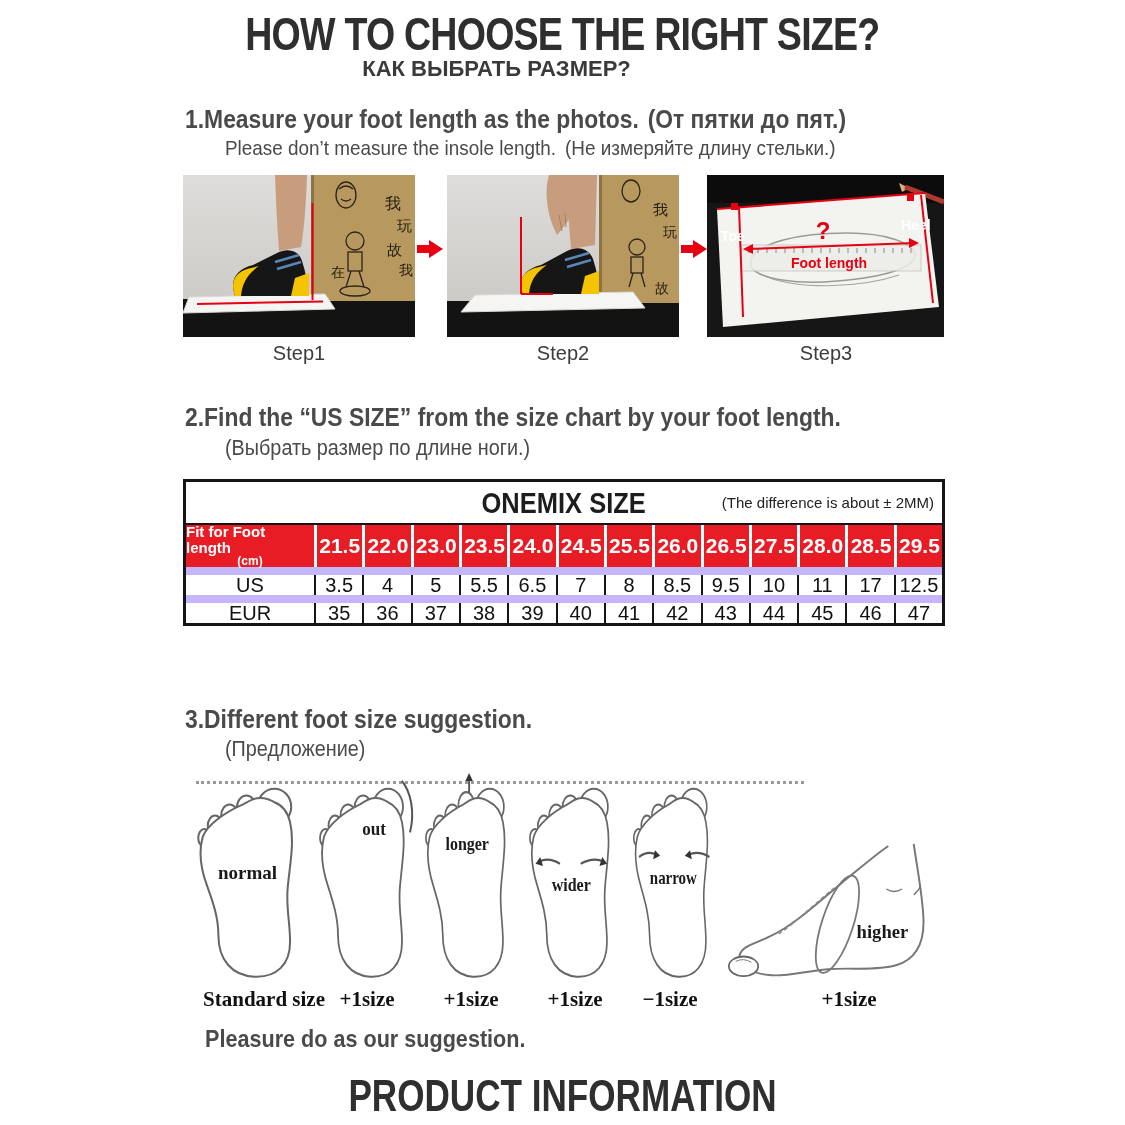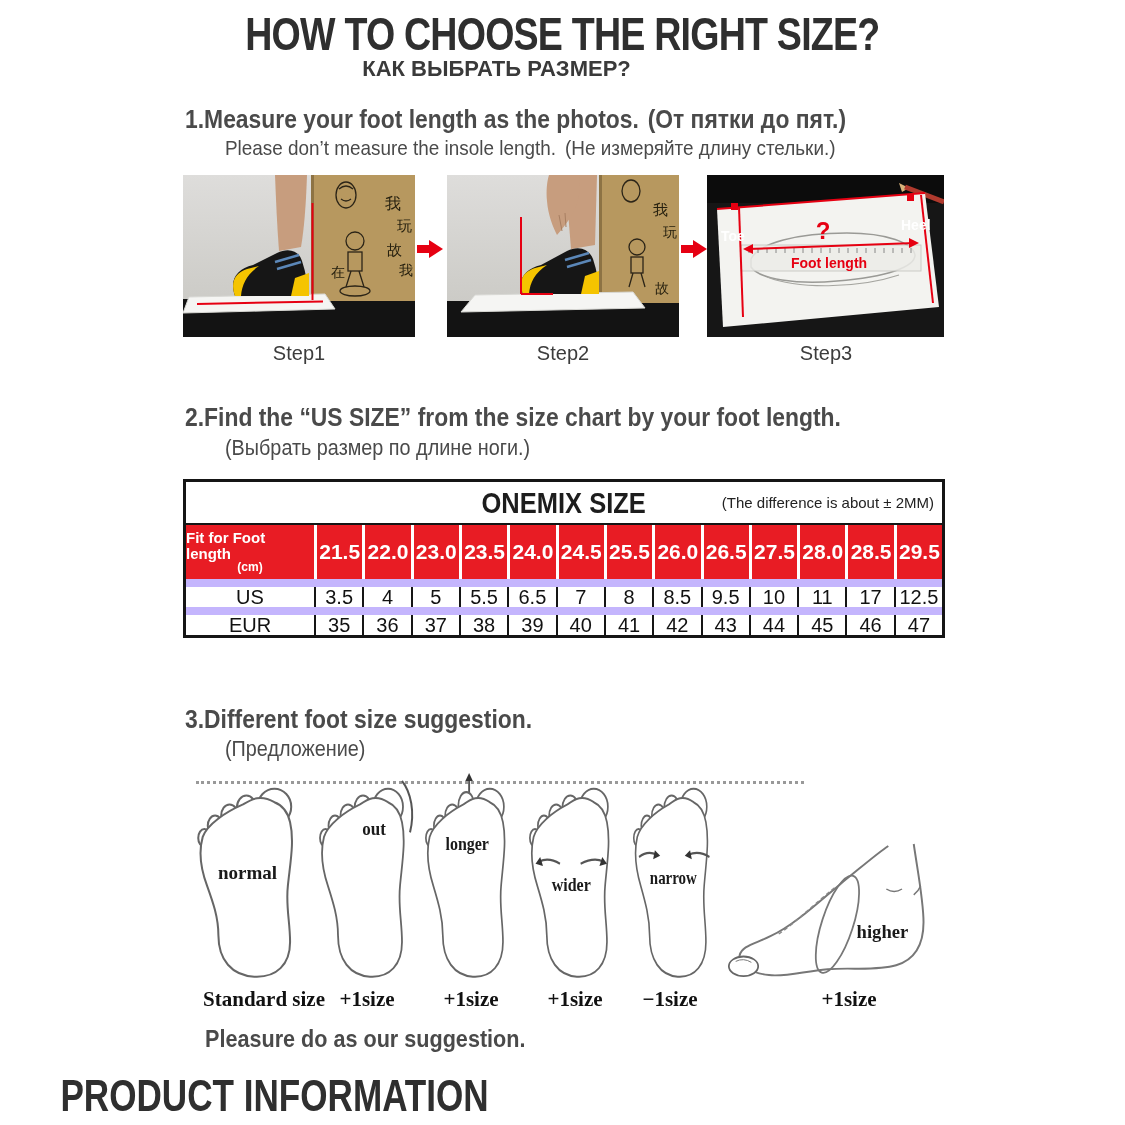--- a/index.html
+++ b/index.html
@@ -22,36 +22,36 @@
   
   .size-table{left:183px;top:479px;width:762px;border:3px solid #151515;background:#fff;box-sizing:border-box;}
   .t-head{position:relative;height:41px;}
   .t-head-title{position:absolute;left:0;top:0;width:100%;height:100%;display:flex;align-items:center;justify-content:center;
                 font-size:30px;font-weight:bold;color:#1d1d1d;}
   .t-head-title>span{display:inline-block;transform:scaleX(0.85);}
   .t-head-note{position:absolute;right:8px;top:0;height:100%;display:flex;align-items:center;font-size:15px;color:#222;}
   .t-row{display:flex;align-items:stretch;box-sizing:border-box;}
   .t-label{flex:0 0 128px;display:flex;flex-direction:column;align-items:center;justify-content:center;box-sizing:border-box;}
   .t-cell{flex:1 1 0;display:flex;align-items:center;justify-content:center;box-sizing:border-box;}
-  .row-foot{height:56px;border-top:2px solid #151515;}
+  .row-foot{height:44px;border-top:2px solid #151515;}
   .row-foot .t-label{background:var(--accent-red);color:#fff;font-weight:bold;line-height:1.05;}
   .row-foot .t-label .l1{font-size:15px;}
   .row-foot .t-label .l2{font-size:12px;text-align:right;}
   .row-foot .t-cell{background:var(--accent-red);color:#fff;font-weight:bold;font-size:21px;border-left:3px solid #fff;}
   .row-us,.row-eur{height:28px;border-top:8px solid #c4b5fd;}
   .row-us .t-label,.row-eur .t-label{font-size:20px;color:#111;}
   .row-us .t-cell,.row-eur .t-cell{font-size:20px;color:#111;border-left:2px solid #151515;}
   .row-note{height:34px;border-top:2px solid #151515;display:flex;align-items:center;justify-content:center;
             color:var(--note-red);font-weight:bold;font-size:19px;}
   
   .dotted-line{left:196px;top:781px;width:608px;border-top:3px dotted #999;}
   .foot-advice{font-family:"Liberation Serif",serif;font-weight:bold;font-size:21px;color:#111;text-align:center;white-space:nowrap;}
   .closing{left:205px;top:1025px;font-size:24px;font-weight:bold;color:var(--heading-gray);}
   .closing>span{display:inline-block;transform:scaleX(0.9);transform-origin:left center;}
-  .footer-title{top:1070px;left:0;width:1125px;text-align:left;font-size:45px;font-weight:bold;color:var(--title-dark);}
+  .footer-title{top:1070px;left:0;width:1125px;text-align:center;font-size:45px;font-weight:bold;color:var(--title-dark);}
   .footer-title>span{display:inline-block;transform:scaleX(0.78);white-space:nowrap;}
   
   .skin{fill:#c79d7e;}
   .sock{fill:#161616;}
   .yellow{fill:var(--sock-yellow);}
   .redline{stroke:var(--arrow-red);stroke-width:2;fill:none;}
   .sketch{stroke:#666;stroke-width:1.8;fill:#fff;}
   .sketch-line{stroke:#555;stroke-width:2;fill:none;}
   .foot-word{font-family:"Liberation Serif",serif;font-weight:bold;fill:#1a1a1a;}
   .doodle{stroke:#2b2417;stroke-width:1.3;fill:none;}

